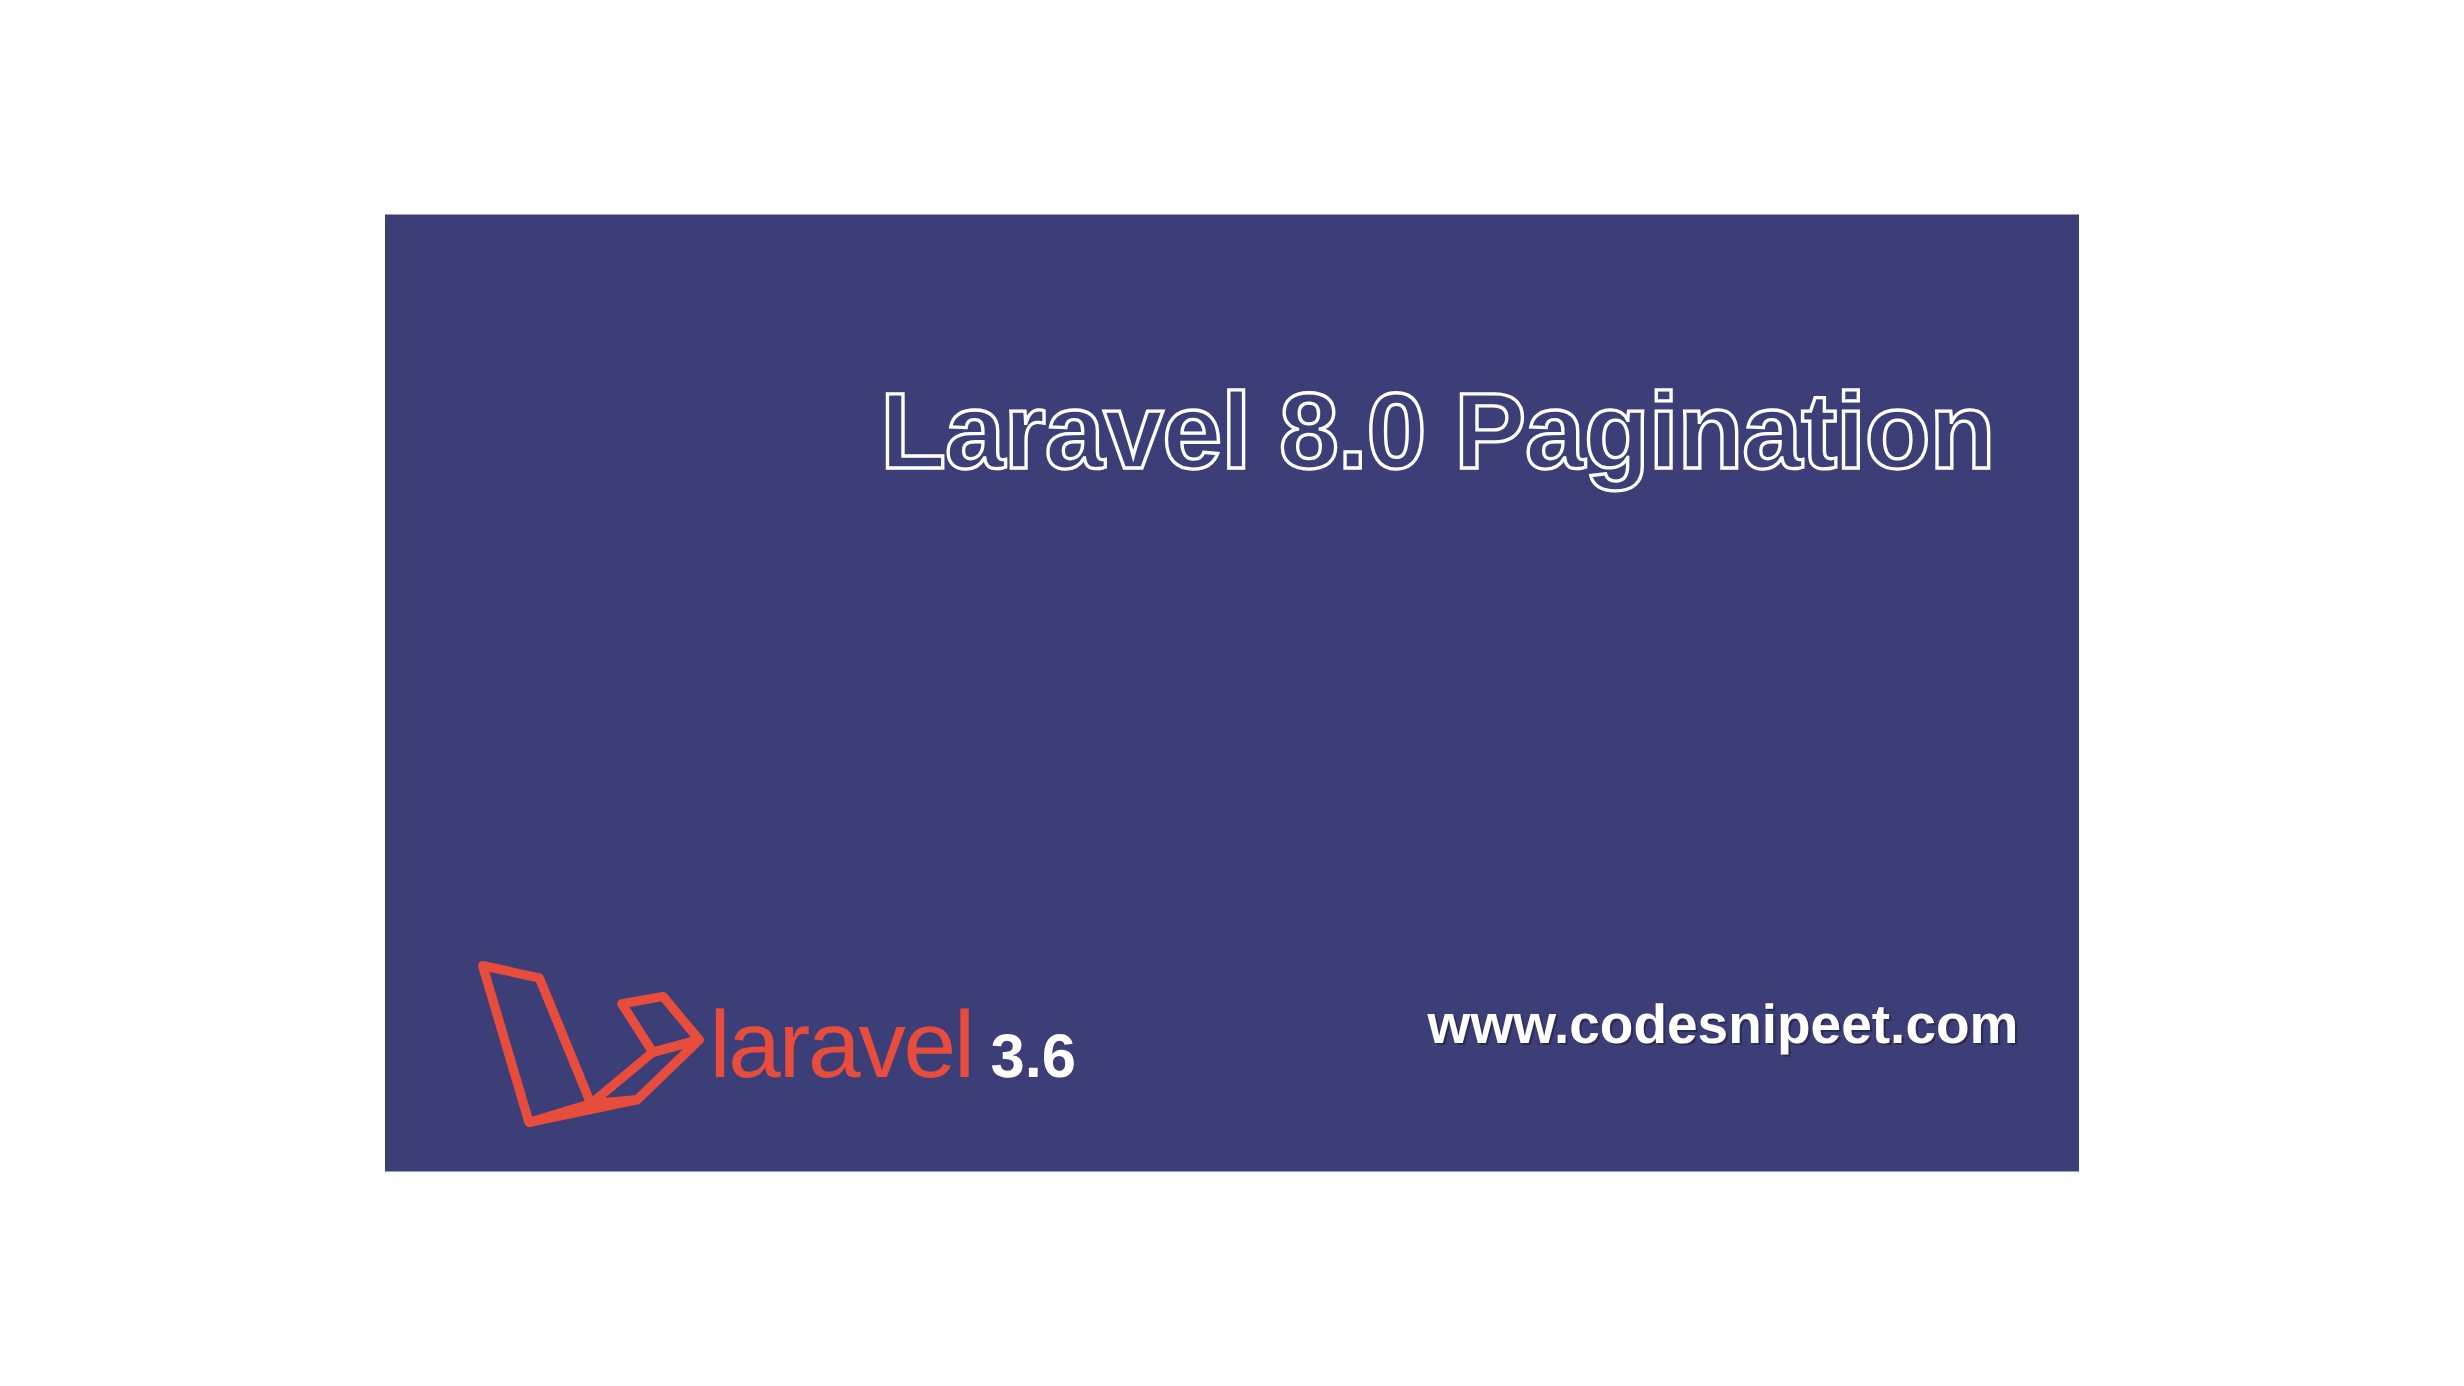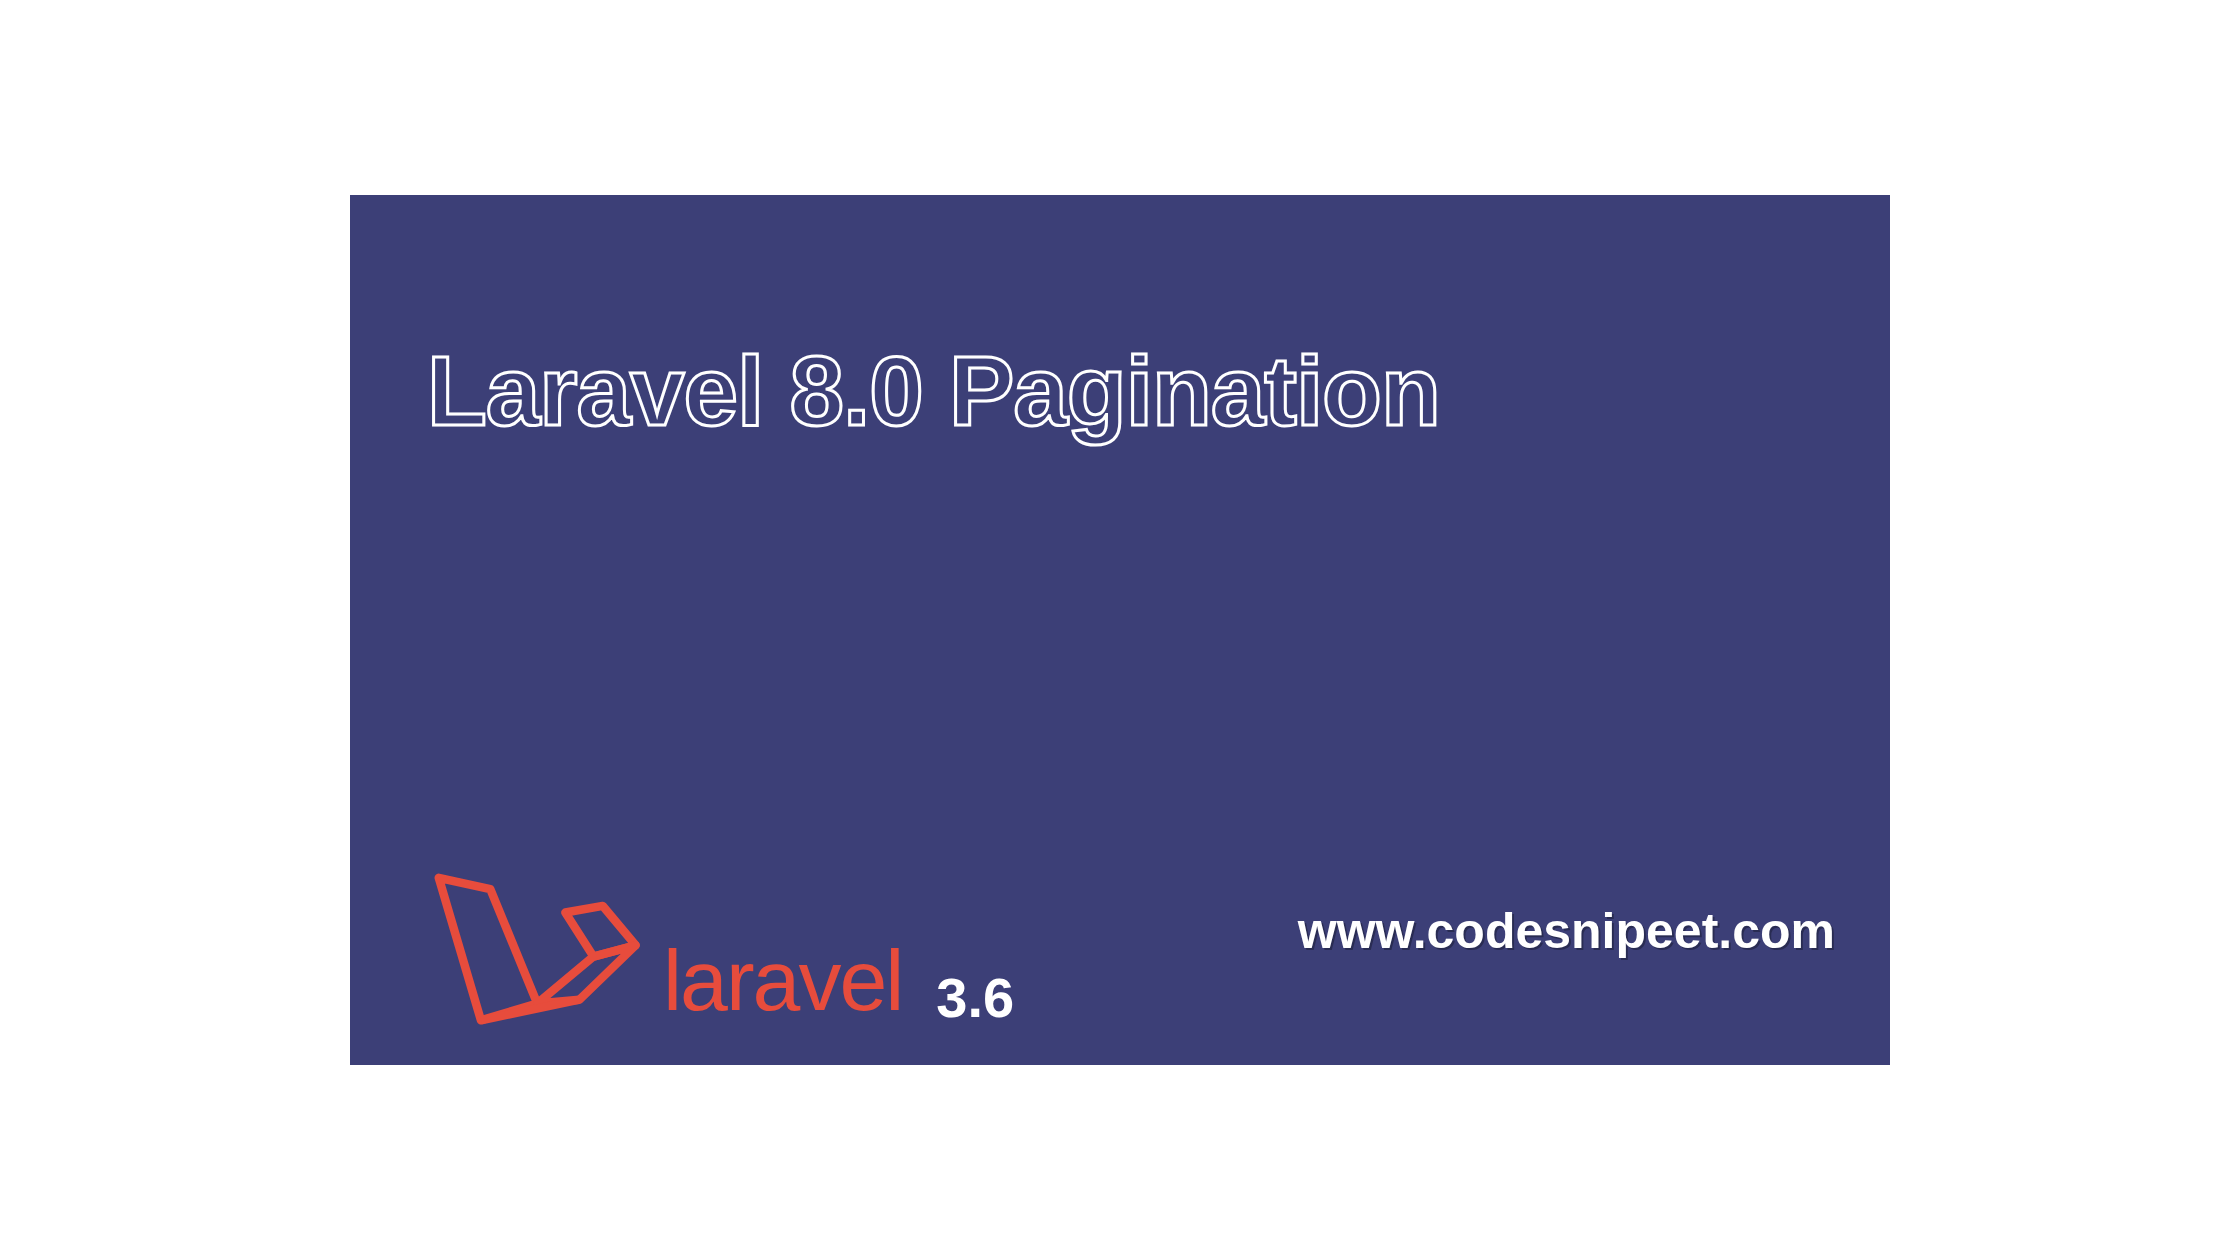--- a/index.html
+++ b/index.html
@@ -24,39 +24,38 @@
       background: #3c3f77;
       position: relative;
     }
     
     .title {
       position: absolute;
       top: 130px;
       left: 50%;
       transform: translateX(-50%);
       width: 90%;
-      text-align: left;
+      text-align: right;
     }
     
     .title-text {
       font-size: 98px;
       font-weight: 700;
       color: transparent;
       -webkit-text-stroke: 3px #ffffff;
       line-height: 1.35;
       letter-spacing: -1px;
     }
     
     .laravel-section {
       position: absolute;
       bottom: 35px;
       left: 70px;
       display: flex;
-      align-items: flex-end;
-      gap: 18px;
+      align-items: center;
     }
     
     .laravel-logo {
       width: 225px;
       height: 160px;
     }
     
     .laravel-text {
       font-size: 86px;
       font-weight: 400;

